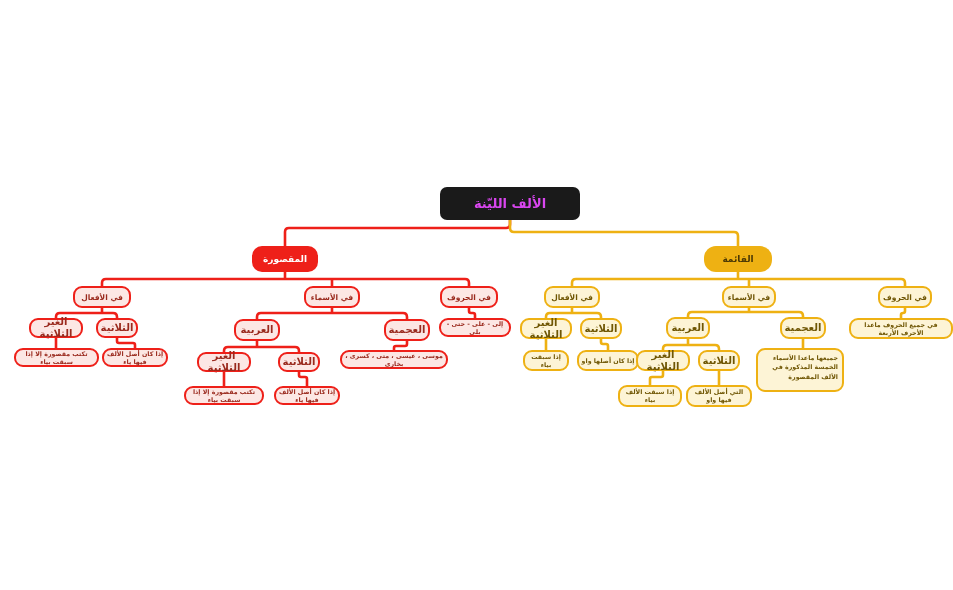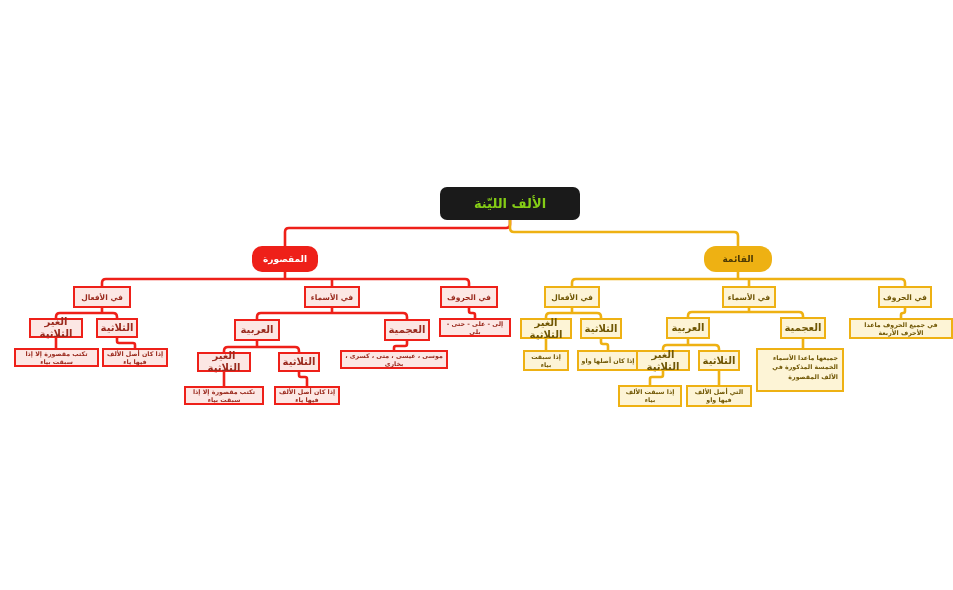--- a/index.html
+++ b/index.html
@@ -10,23 +10,23 @@
   html,body{margin:0;padding:0;background:#ffffff;}
   .canvas{
     position:relative;width:953px;height:590px;background:#ffffff;overflow:hidden;
     font-family:"DejaVu Sans",sans-serif;
   }
   svg.connectors{position:absolute;left:0;top:0;width:953px;height:590px;}
   .node{
     position:absolute;box-sizing:border-box;
     display:flex;align-items:center;justify-content:center;
     text-align:center;direction:rtl;font-weight:bold;line-height:1.2;
-    padding:1px 3px;border-radius:0;
+    padding:1px 3px;border-radius:9px;
   }
-  .root-node{background:var(--root-bg);color:#84cc16;border-radius:7px;font-size:13px;}
+  .root-node{background:var(--root-bg);color:#d946ef;border-radius:7px;font-size:13px;}
   .red-main{background:var(--red);color:#ffffff;border-radius:10px;font-size:9px;}
   .gold-main{background:var(--gold);color:#4a3805;border-radius:12px;font-size:9px;}
   .red{background:var(--red-fill);border:2px solid var(--red);color:var(--red-text);font-size:7.5px;}
   .gold{background:var(--gold-fill);border:2px solid var(--gold);color:var(--gold-text);font-size:7.5px;}
   .lvl3{font-size:10px;}
   .leaf{font-size:6.3px;font-weight:bold;padding:1px 2px;}
   .tall{align-items:flex-start;text-align:right;padding:3px 4px;line-height:1.5;}
 </style>
 </head>
 <body>

